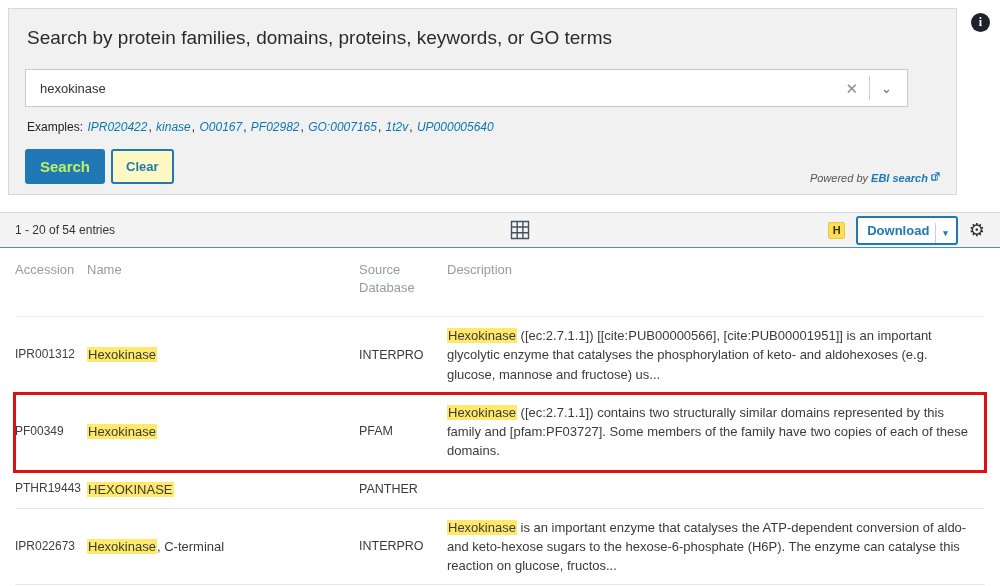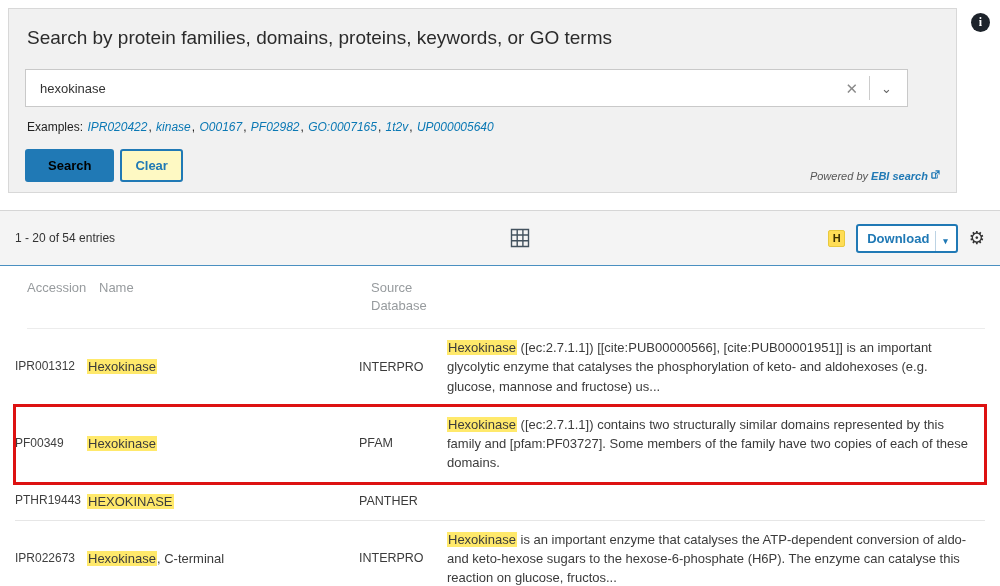--- a/index.html
+++ b/index.html
@@ -21,53 +21,53 @@
     font-size:13px; color:#333; font-family:inherit; }
   .clear-x { color:#8a8a8a; font-size:15px; padding:0 11px; cursor:pointer; line-height:1; }
   .divider-v { width:1px; height:24px; background:#ccc; }
   .chevron { color:#666; font-size:13px; padding:0 11px; cursor:pointer; line-height:1; }
 
   .examples { font-size:12px; color:#222; margin:13px 0 8px 2px; }
   .ex-link { color:#0a78b4; font-style:italic; text-decoration:none; margin:0 1px; }
 
   .actions-row { display:flex; justify-content:space-between; align-items:flex-end; margin-top:15px; }
   .btns { display:flex; gap:6px; }
-  .btn-primary { background:#2079b5; color:#000000; border:2px solid #2079b5; font-weight:bold;
-    font-size:13px; padding:7px 21px; border-radius:3px; cursor:pointer; font-family:inherit; }
+  .btn-primary { background:#2079b5; color:#bef264; border:2px solid #2079b5; font-weight:bold;
+    font-size:15px; padding:7px 13px; border-radius:3px; cursor:pointer; font-family:inherit; }
   .btn-secondary { background:#fef9c3; color:#2079b5; border:2px solid #2079b5; font-weight:bold;
     font-size:13px; padding:7px 13px; border-radius:3px; cursor:pointer; font-family:inherit; }
   .powered { font-size:11px; font-style:italic; color:#555;text-align:center; }
   .powered-link { color:#2079b5; font-weight:bold; text-decoration:none; font-style:italic; }
 
   .info-btn { width:19px; height:19px; min-width:19px; border-radius:50%; background:#1d232b;
     color:#fff; display:flex; align-items:center; justify-content:center;
     font-size:12px; font-weight:bold; margin-top:5px; cursor:pointer;
     font-family:"Liberation Serif", serif; }
 
   
   .toolbar { margin-top:17px; background:#f4f4f4; border-top:1px solid #d6d6d6;
-    border-bottom:1px solid #4a8fc0; height:56px; display:flex; align-items:center;
+    border-bottom:1px solid #4a8fc0; height:36px; display:flex; align-items:center;
     padding:0 15px; position:relative; }
   .count { font-size:12px; color:#333; }
   .grid-icon { position:absolute; left:52%; top:50%; transform:translate(-50%,-50%); cursor:pointer; height:20px; }
   .toolbar-right { margin-left:auto; display:flex; align-items:center; gap:11px; }
   .hmm-badge { width:17px; height:17px; background:#ffdd55; border:1px solid #e8c93e; color:#3c3000;
     display:flex; align-items:center; justify-content:center; font-size:11px; font-weight:bold;
     border-radius:2px; cursor:pointer; }
   .download-btn { display:flex; align-items:flex-end; background:#fff; border:2px solid #2079b5;
     color:#2079b5; font-weight:bold; font-size:13px; border-radius:3px; cursor:pointer; }
   .download-label { padding:5px 6px 5px 9px; }
   .download-caret { padding:5px 8px 5px 7px; font-size:9px; border-left:1px solid #bcd3e4; }
   .gear { font-size:18px; color:#333; cursor:pointer; line-height:1; }
 
   
   .table { padding:0 15px; }
   .thead { display:grid; grid-template-columns:72px 272px 88px 1fr;
-    padding:13px 0 14px; color:#979b9e; font-size:13px; line-height:1.35;
-    border-bottom:1px solid #ececec;margin-left:12px; }
+    padding:13px 0 20px; color:#979b9e; font-size:13px; line-height:1.35;
+    border-bottom:1px solid #ececec; }
   .thead .hcell { padding-right:10px; }
   .trow { display:grid; grid-template-columns:72px 272px 88px 1fr; align-items:center;
     padding:9px 0; border-bottom:1px solid #e6e6e6; font-size:13px; line-height:1.48; }
   .cell { padding-right:8px; }
   .accession { font-size:12px; color:#3f3f3f; }
   .source { font-size:12.5px; color:#3b3b3b; }
   .desc { color:#3b3b3b; }
   .hl { background:#ffe96b; padding:0 1px; }
   .flagged { outline:3px solid #dd1111; outline-offset:-1px; position:relative; z-index:1; }
 </style>
@@ -126,20 +126,21 @@
     </span>
     <span class="gear">⚙</span>
   </div>
 </div>
 
 <div class="table">
   <div class="thead">
     <div class="hcell">Accession</div>
     <div class="hcell">Name</div>
     <div class="hcell">Source Database</div>
+    <div class="hcell">Description</div>
   </div>
   <div>
       <div class="trow">
         <div class="cell accession">IPR001312</div>
         <div class="cell name"><span class="hl">Hexokinase</span></div>
         <div class="cell source">INTERPRO</div>
         <div class="cell desc"><span class="hl">Hexokinase</span><span> ([ec:2.7.1.1]) [[cite:PUB00000566], [cite:PUB00001951]] is an important glycolytic enzyme that catalyses the phosphorylation of keto- and aldohexoses (e.g. glucose, mannose and fructose) us...</span></div>
       </div>
       <div class="trow flagged">
         <div class="cell accession">PF00349</div>

